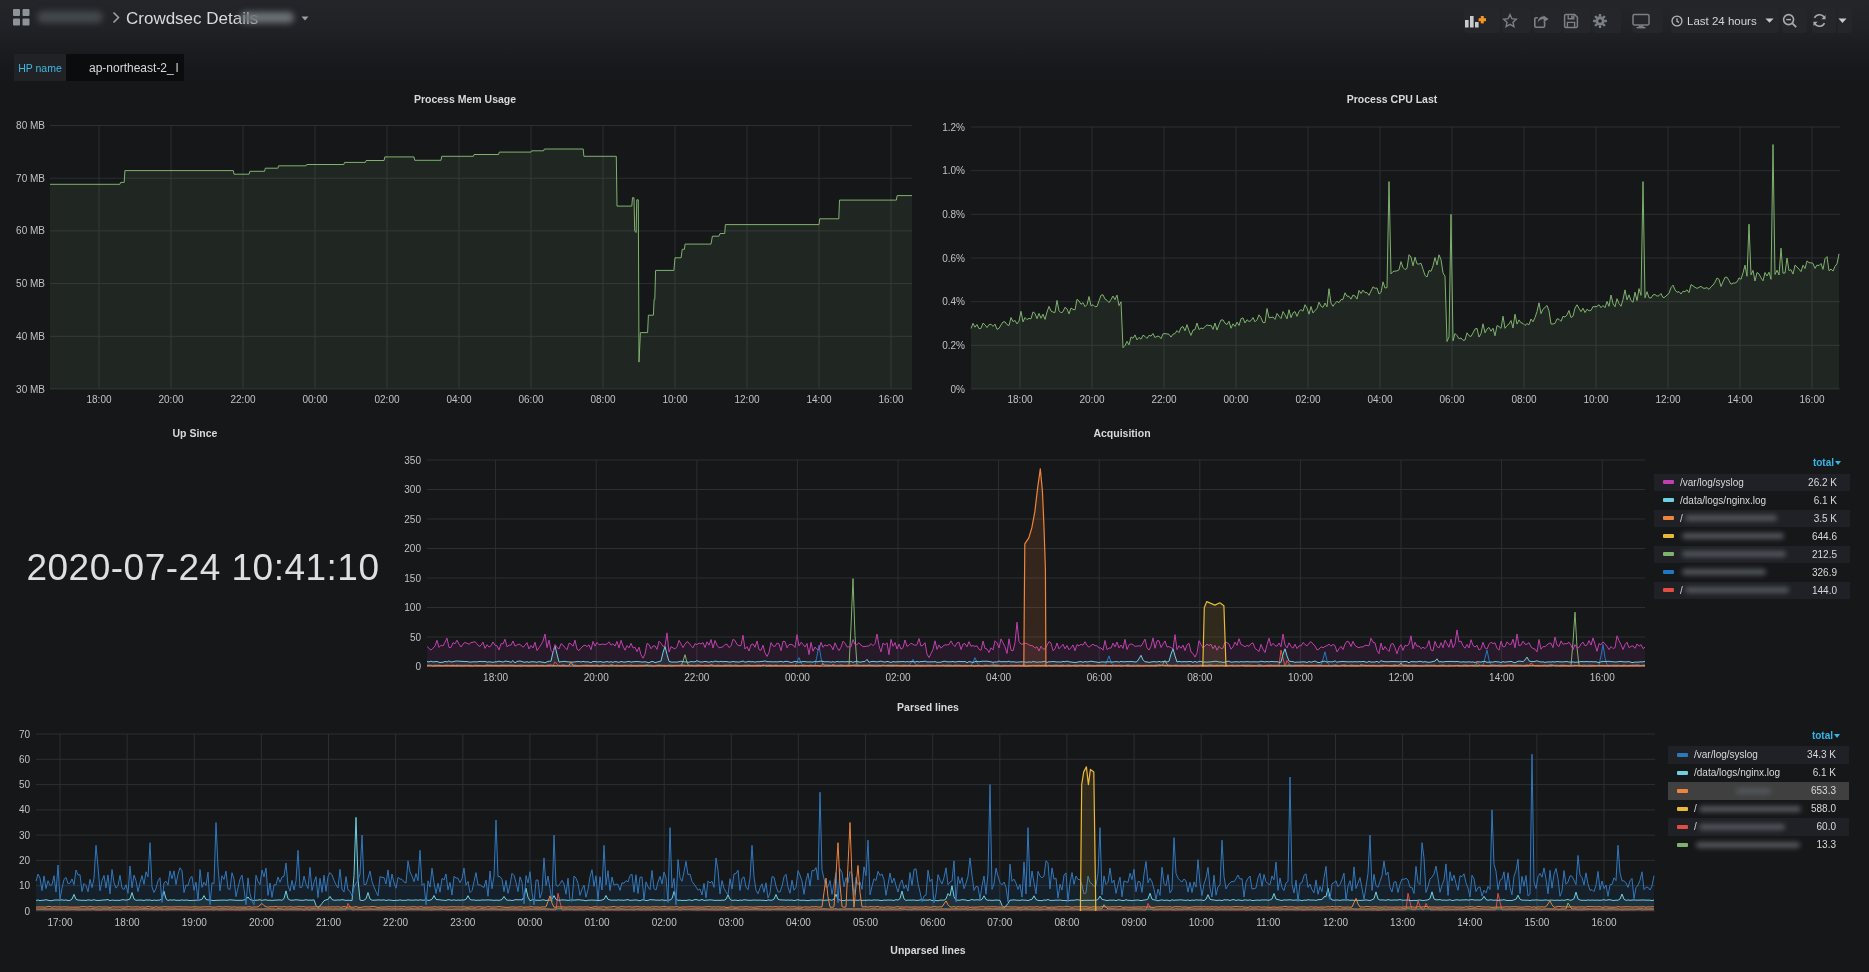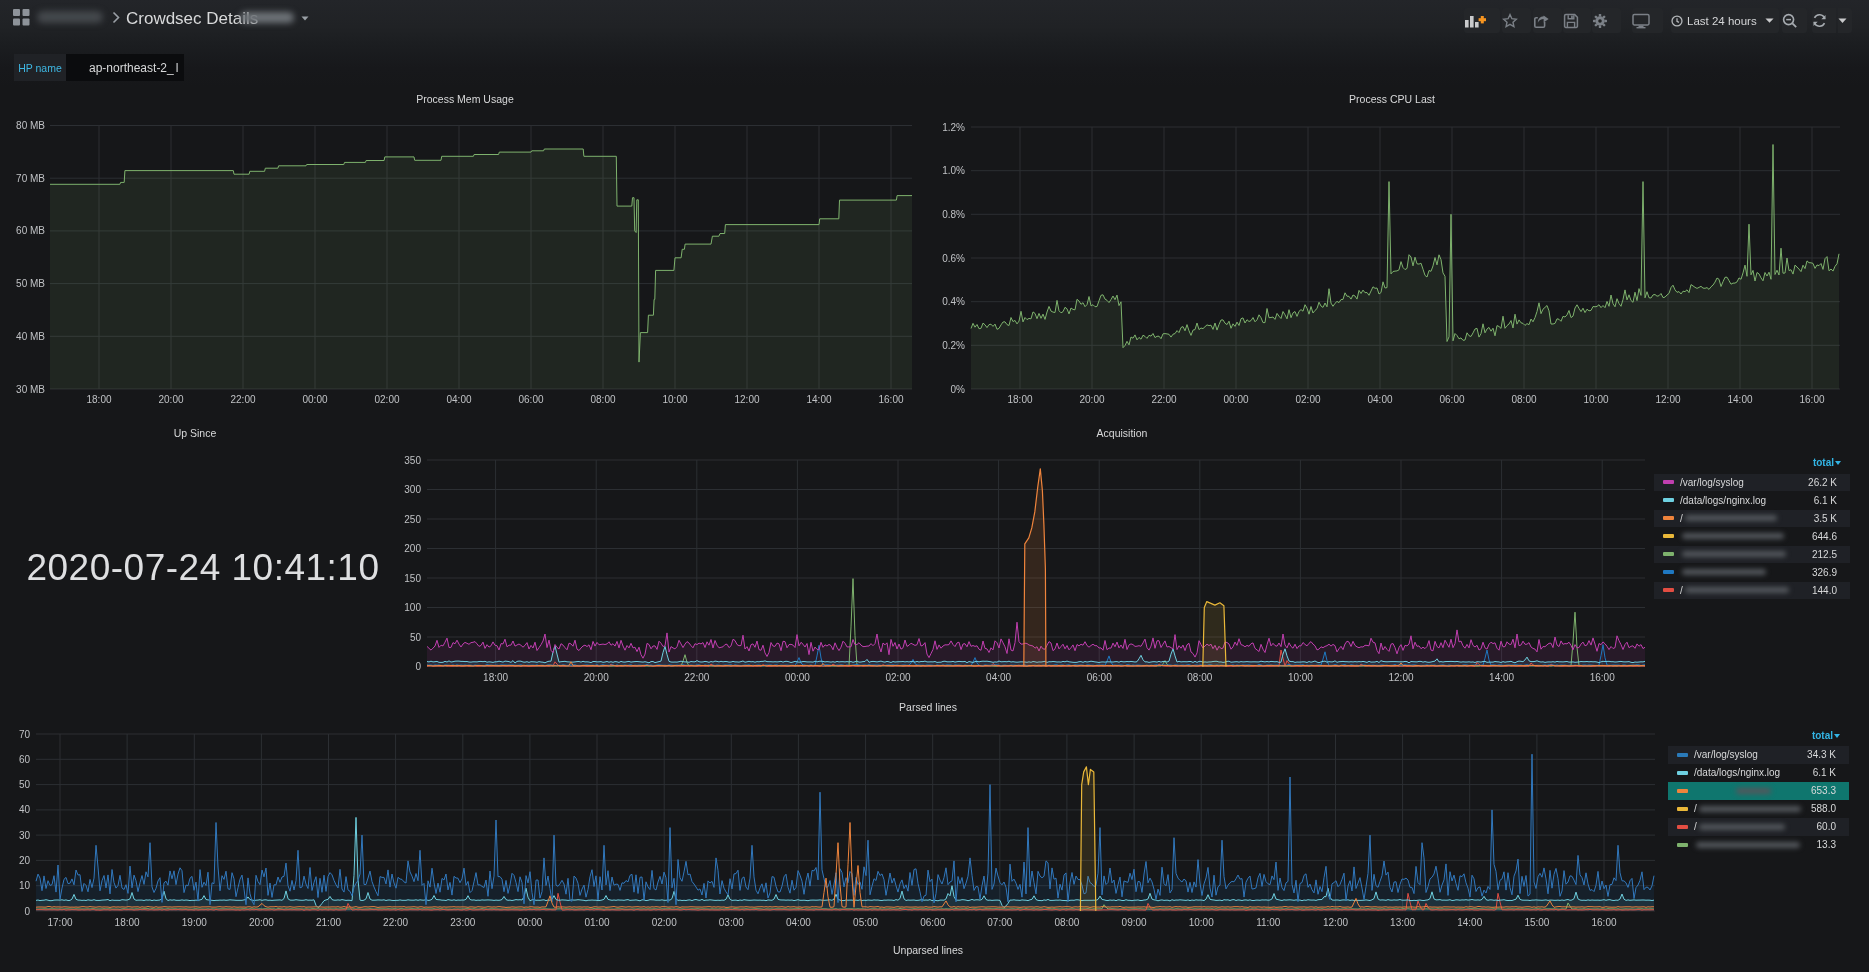--- a/index.html
+++ b/index.html
@@ -5,21 +5,21 @@
 html,body { width:1869px; height:972px; overflow:hidden; background:#141619;
   font-family:"Liberation Sans",sans-serif; }
 .abs { position:absolute; }
 .navbar { position:absolute; left:0; top:0; width:1869px; height:36px; background:transparent; z-index:5; }
 .topgrad { position:absolute; left:0; top:0; width:1869px; height:88px;
   background:linear-gradient(180deg,#232529 0%,#202225 30%,#1b1d20 52%,#17181b 78%,#161719 100%); }
 .dash { position:absolute; left:0; top:36px; width:1869px; height:936px; background:#161719; }
 .nblur { position:absolute; border-radius:6px; filter:blur(3px); }
 .nbtn { position:absolute; top:8px; height:25px; background:#242629; border-radius:3px;
   display:flex; align-items:center; }
-.ptitle { position:absolute; transform:translateX(-50%); font-size:10.5px; font-weight:400;
+.ptitle { position:absolute; transform:translateX(-50%); font-size:10.5px; font-weight:700;
   color:#d8d9da; white-space:nowrap; z-index:3; }
 .ax { font-size:10px; fill:#c0c2c5; font-family:"Liberation Sans",sans-serif; }
 .lg-hd { position:absolute; text-align:right; font-size:10px; font-weight:700; color:#33b5e5; z-index:3;}
 .lg-caret { display:inline-block; width:0; height:0; border-left:3.5px solid transparent;
   border-right:3.5px solid transparent; border-top:4.5px solid #33b5e5; margin-left:1px; vertical-align:middle;}
 .lg-row { position:absolute; display:flex; align-items:center; z-index:3; }
 .lg-dash { display:inline-block; width:11px; height:4px; border-radius:1px; margin-left:9px; flex:none; }
 .lg-lab { font-size:10px; color:#d8d9da; margin-left:6px; white-space:nowrap; }
 .lg-blur { display:inline-block; height:6px; background:#53575c; border-radius:3px;
   margin-left:8px; filter:blur(2.4px); }
@@ -406,21 +406,21 @@
 <div class="lg-row" style="left:1668px;top:746.0px;width:181px;height:17.5px;background:#1f2126;">
     <span class="lg-dash" style="background:#2a7ab9;"></span>
     <span class="lg-lab">/var/log/syslog</span>
     <span class="lg-val">34.3 K</span>
   </div>
 <div class="lg-row" style="left:1668px;top:764.0px;width:181px;height:17.5px;">
     <span class="lg-dash" style="background:#6ED0E0;"></span>
     <span class="lg-lab">/data/logs/nginx.log</span>
     <span class="lg-val">6.1 K</span>
   </div>
-<div class="lg-row" style="left:1668px;top:782.0px;width:181px;height:17.5px;background:#0f766e;gap:40px;">
+<div class="lg-row" style="left:1668px;top:782.0px;width:181px;height:17.5px;background:#404040;gap:40px;">
     <span class="lg-dash" style="background:#EF843C;"></span>
     <span class="lg-blur" style="width:98px;margin-left:8px;"></span>
     <span class="lg-val">653.3</span>
   </div>
 <div class="lg-row" style="left:1668px;top:800.0px;width:181px;height:17.5px;">
     <span class="lg-dash" style="background:#EAB839;"></span>
     <span class="lg-lab" style="margin-left:6px;margin-right:0;">/</span>
     <span class="lg-blur" style="width:102px;margin-left:2px;"></span>
     <span class="lg-val">588.0</span>
   </div>

